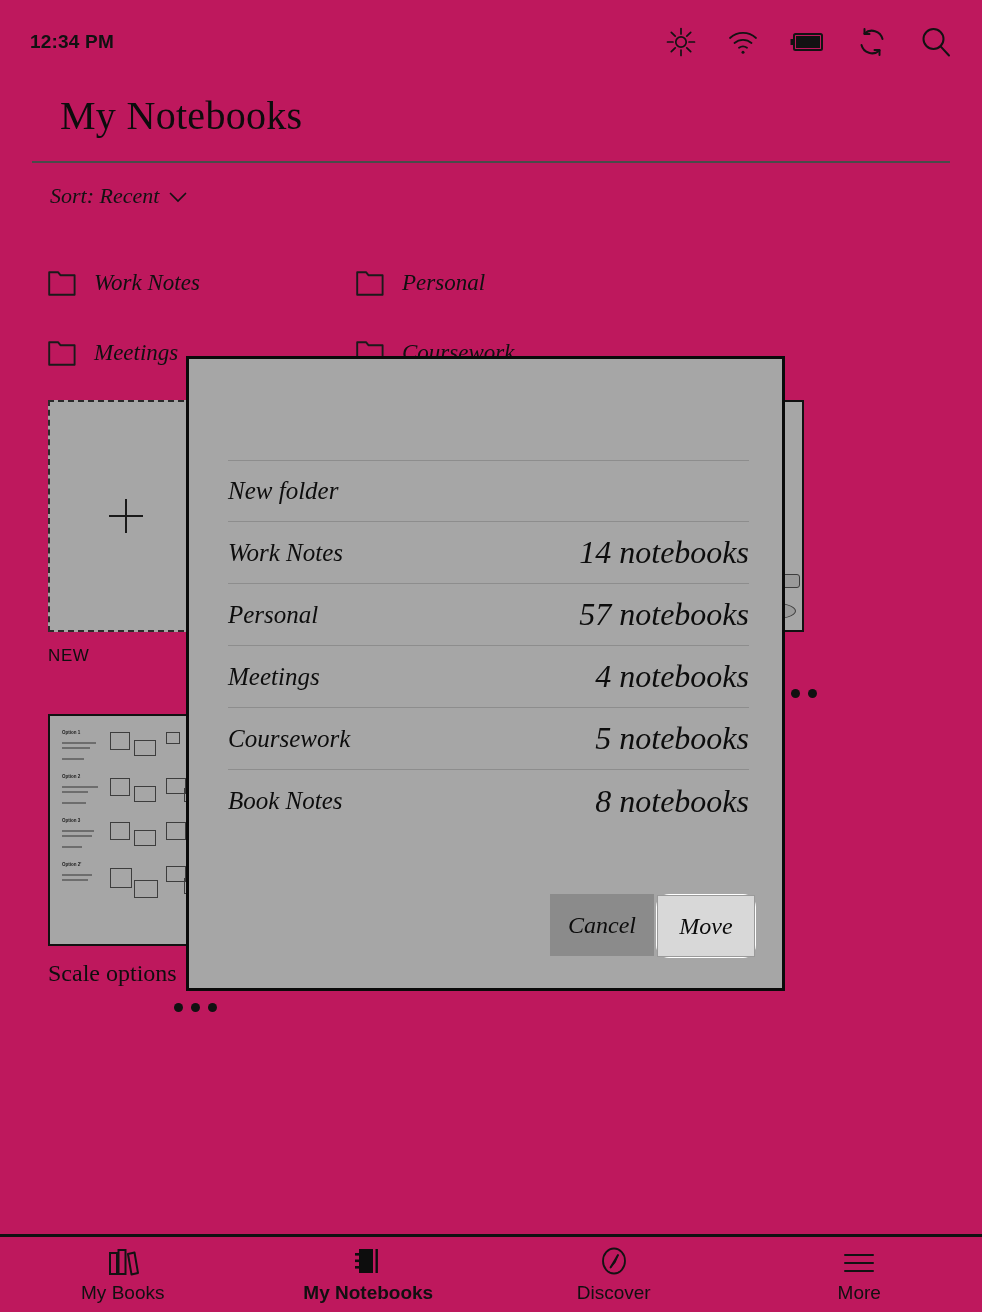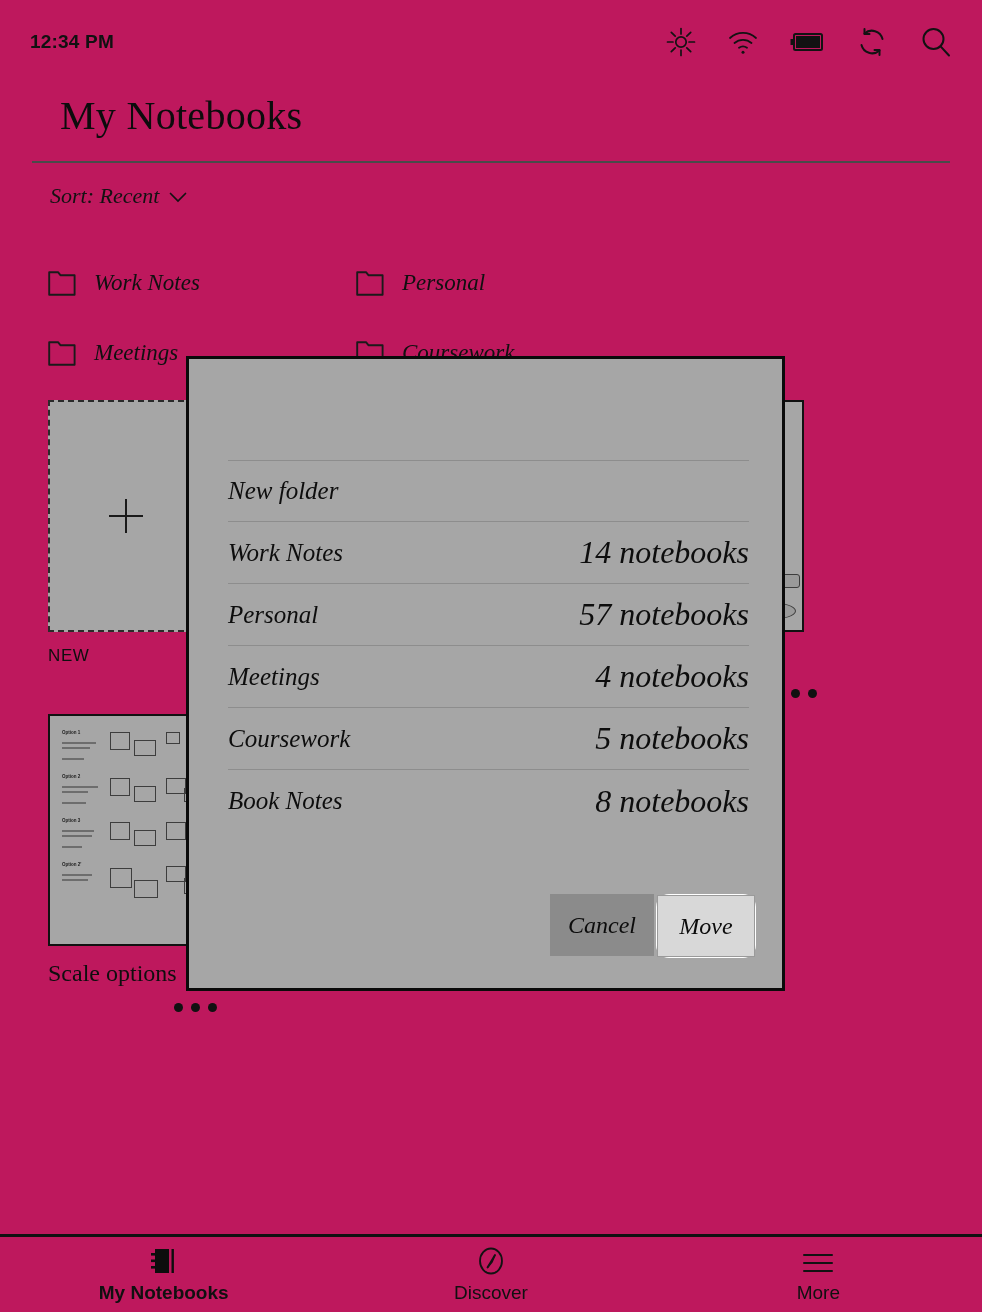--- a/index.html
+++ b/index.html
@@ -481,20 +481,30 @@
       <div class="btn-cancel">Cancel</div>
       <div class="btn-move-wrap">
         <div class="btn-move">Move</div>
       </div>
     </div>
   </div>
 
   <div class="navbar">
 
 
+    <div class="navitem">
+      <div class="navicon">
+        <svg width="34" height="30" viewBox="0 0 34 30">
+          <rect x="4" y="7" width="7" height="21" fill="none" stroke="#121212" stroke-width="2"></rect>
+          <rect x="12.5" y="4" width="7" height="24" fill="none" stroke="#121212" stroke-width="2"></rect>
+          <path d="M22 8 L28.5 6.5 L32 27 L25.5 28.5 Z" fill="none" stroke="#121212" stroke-width="2" stroke-linejoin="round"></path>
+        </svg>
+      </div>
+      <div class="navlabel">My Books</div>
+    </div>
 
     <div class="navitem active">
       <div class="navicon">
         <svg width="30" height="30" viewBox="0 0 30 30">
           <rect x="6" y="3" width="14" height="24" fill="#0d0d0d"></rect>
           <rect x="22.5" y="3" width="2.4" height="24" fill="#0d0d0d"></rect>
           <rect x="2" y="7" width="5" height="2.6" fill="#0d0d0d"></rect>
           <rect x="2" y="13.5" width="5" height="2.6" fill="#0d0d0d"></rect>
           <rect x="2" y="20" width="5" height="2.6" fill="#0d0d0d"></rect>
         </svg>

